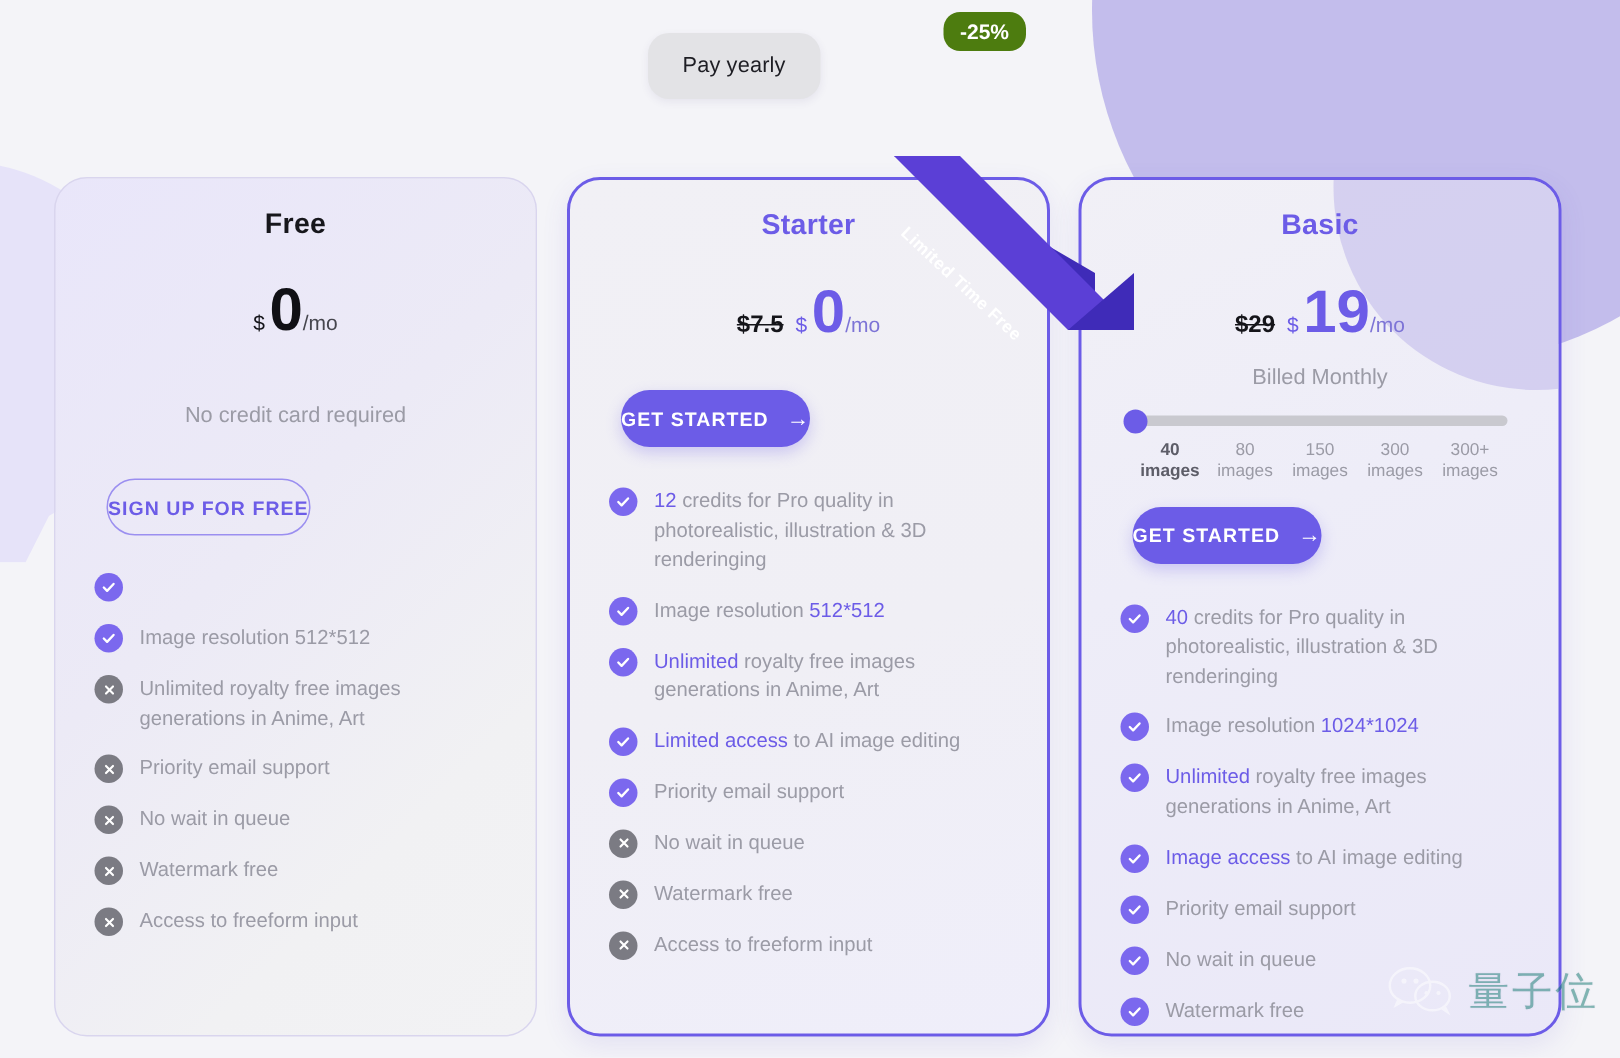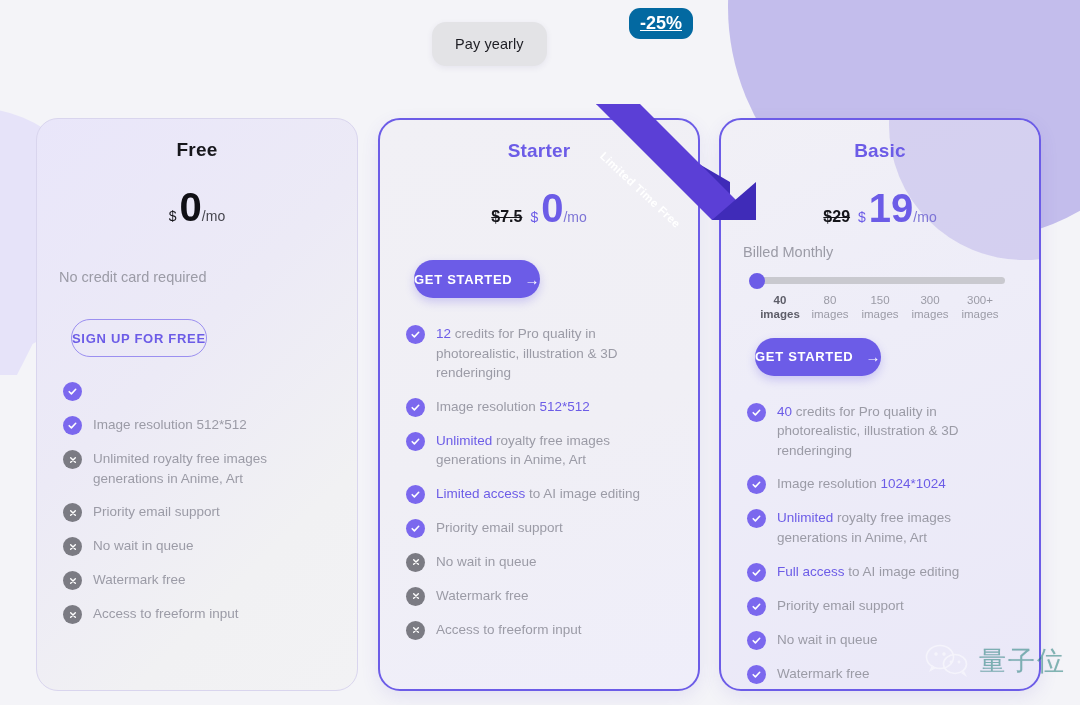--- a/index.html
+++ b/index.html
@@ -38,23 +38,23 @@
     box-shadow: 0 2px 6px rgba(60,50,120,.08);
   }
   .toggle-btn {
     border: none; cursor: pointer; font-size: 14.5px;
     font-family: inherit; letter-spacing: .1px;
     padding: 9px 18px; border-radius: 10px; background: transparent; color: #1e1e24;
   }
   .toggle-btn.active { background: #6c5ce7; color: #fff; }
   .badge-25 {
     position: absolute; left: 629px; top: 8px; z-index: 7;
-    background: #0369a1; color: #fff;
-    font-size: 18px; font-weight: bold;
-    padding: 5px 11px; border-radius: 11px; text-decoration: underline;
+    background: #4d7c0f; color: #fff;
+    font-size: 14px; font-weight: bold;
+    padding: 5px 11px; border-radius: 11px;
   }
 
   
   .cards { position: absolute; left: 0; top: 0; width: 1080px; height: 565px; }
   .card {
     position: absolute; top: 118px;
     border-radius: 22px; padding: 0 22px;
   }
   .card-free {
     left: 36px; width: 322px; height: 573px;
@@ -97,21 +97,21 @@
     font-size: 16px; font-weight: bold; color: #15151a;
     text-decoration: line-through; margin-right: 8px;
   }
   .cur { font-size: 14px; margin-right: 3px; }
   .cur.dark { color:#15151a; } .cur.accent { color:#6c5ce7; }
   .amount { font-size: 40px; font-weight: bold; line-height: 1; }
   .amount.dark { color:#101015; } .amount.accent { color:#6c5ce7; }
   .per { font-size: 14px; }
   .per.dark { color:#46464e; } .per.accent { color:#7d74d6; }
 
-  .billed { font-size: 14.5px; color: #9b9ba6; }
+  .billed { text-align: center; font-size: 14.5px; color: #9b9ba6; }
   .billed.free { margin-top: 36px; }
   .billed.starter { margin-top: 38px; }
   .billed.basic { margin-top: 10px; }
 
   
   .slider-wrap { margin: 17px 12px 0 12px; }
   .slider-track {
     position: relative; height: 7px; border-radius: 4px; background: #c9c9cf;
   }
   .slider-knob {
@@ -384,21 +384,21 @@
                 </svg>
               </span>
               <span class="feat-text"><span class="hl">Unlimited</span><span> royalty free images generations in Anime, Art</span></span>
             </div>
             <div class="feat">
               <span class="feat-icon yes">
                 <svg width="11" height="11" viewBox="0 0 12 12">
                   <path d="M2.4 6.2 L4.8 8.6 L9.5 3.6" stroke="#fff" stroke-width="1.7" fill="none" stroke-linecap="round" stroke-linejoin="round"></path>
                 </svg>
               </span>
-              <span class="feat-text"><span class="hl">Full access</span><span> to AI image editing</span></span>
+              <span class="feat-text"><span class="hl">Image access</span><span> to AI image editing</span></span>
             </div>
             <div class="feat">
               <span class="feat-icon yes">
                 <svg width="11" height="11" viewBox="0 0 12 12">
                   <path d="M2.4 6.2 L4.8 8.6 L9.5 3.6" stroke="#fff" stroke-width="1.7" fill="none" stroke-linecap="round" stroke-linejoin="round"></path>
                 </svg>
               </span>
               <span class="feat-text"><span>Priority email support</span></span>
             </div>
             <div class="feat">

